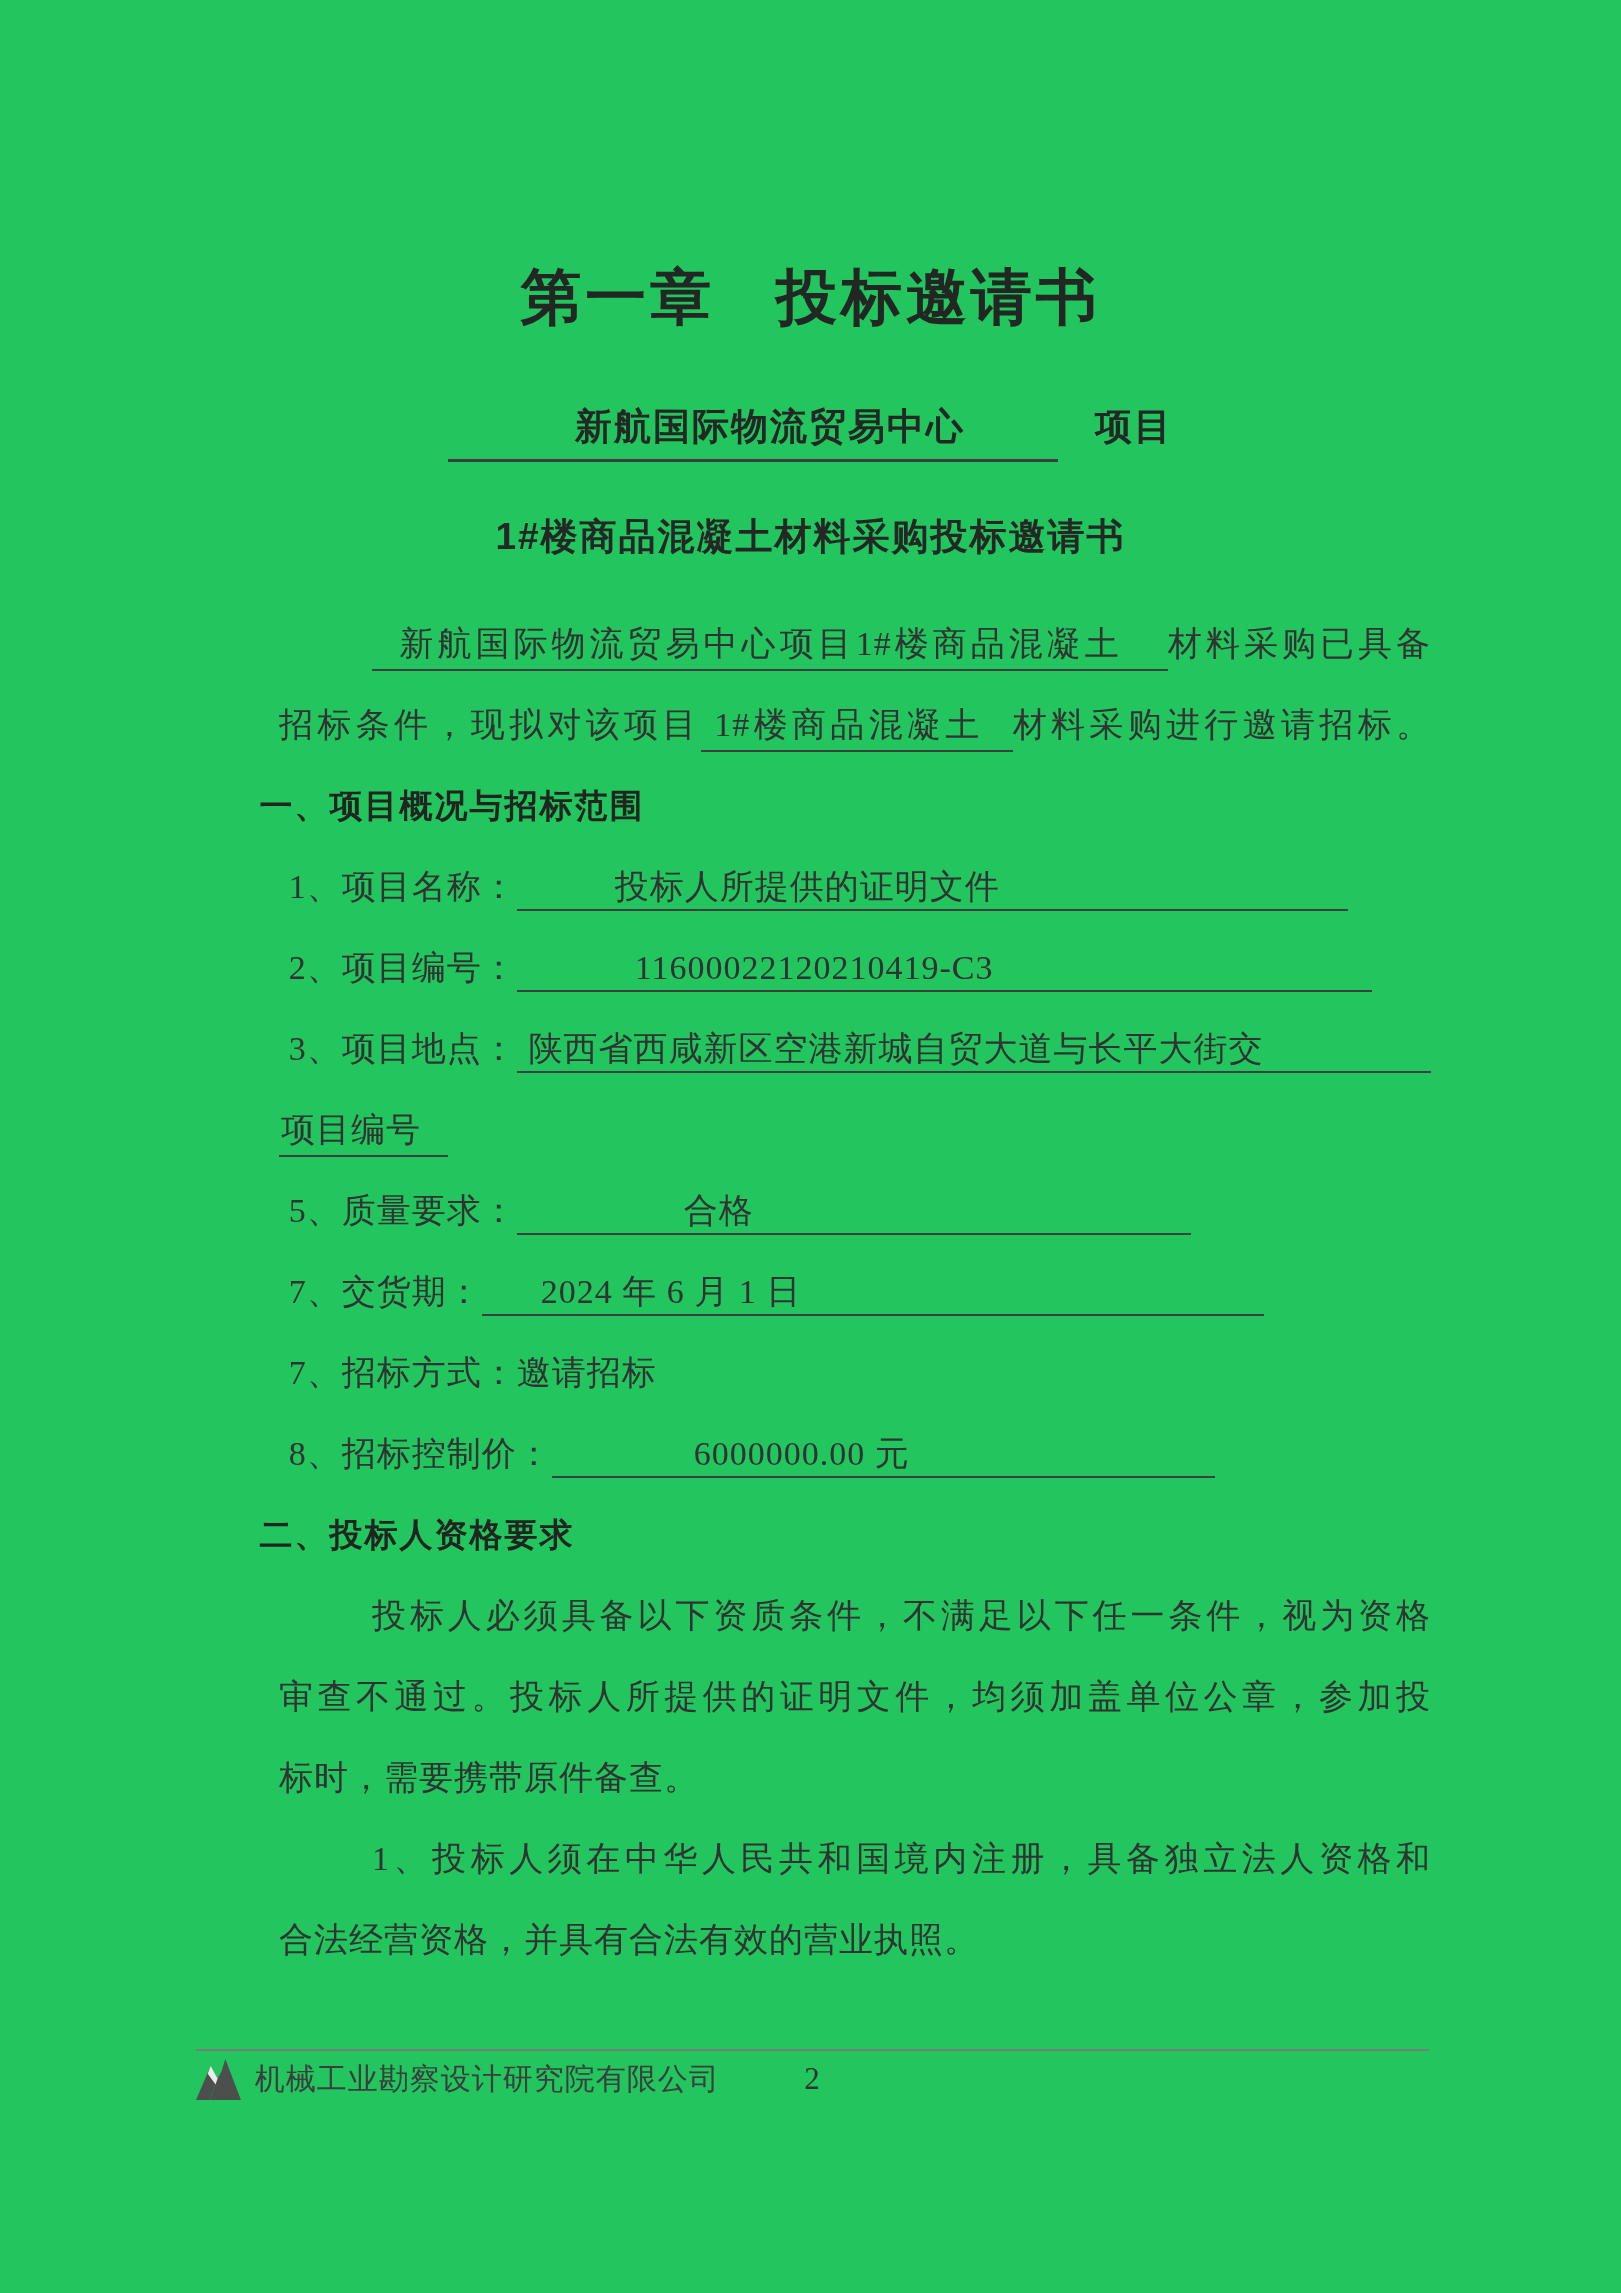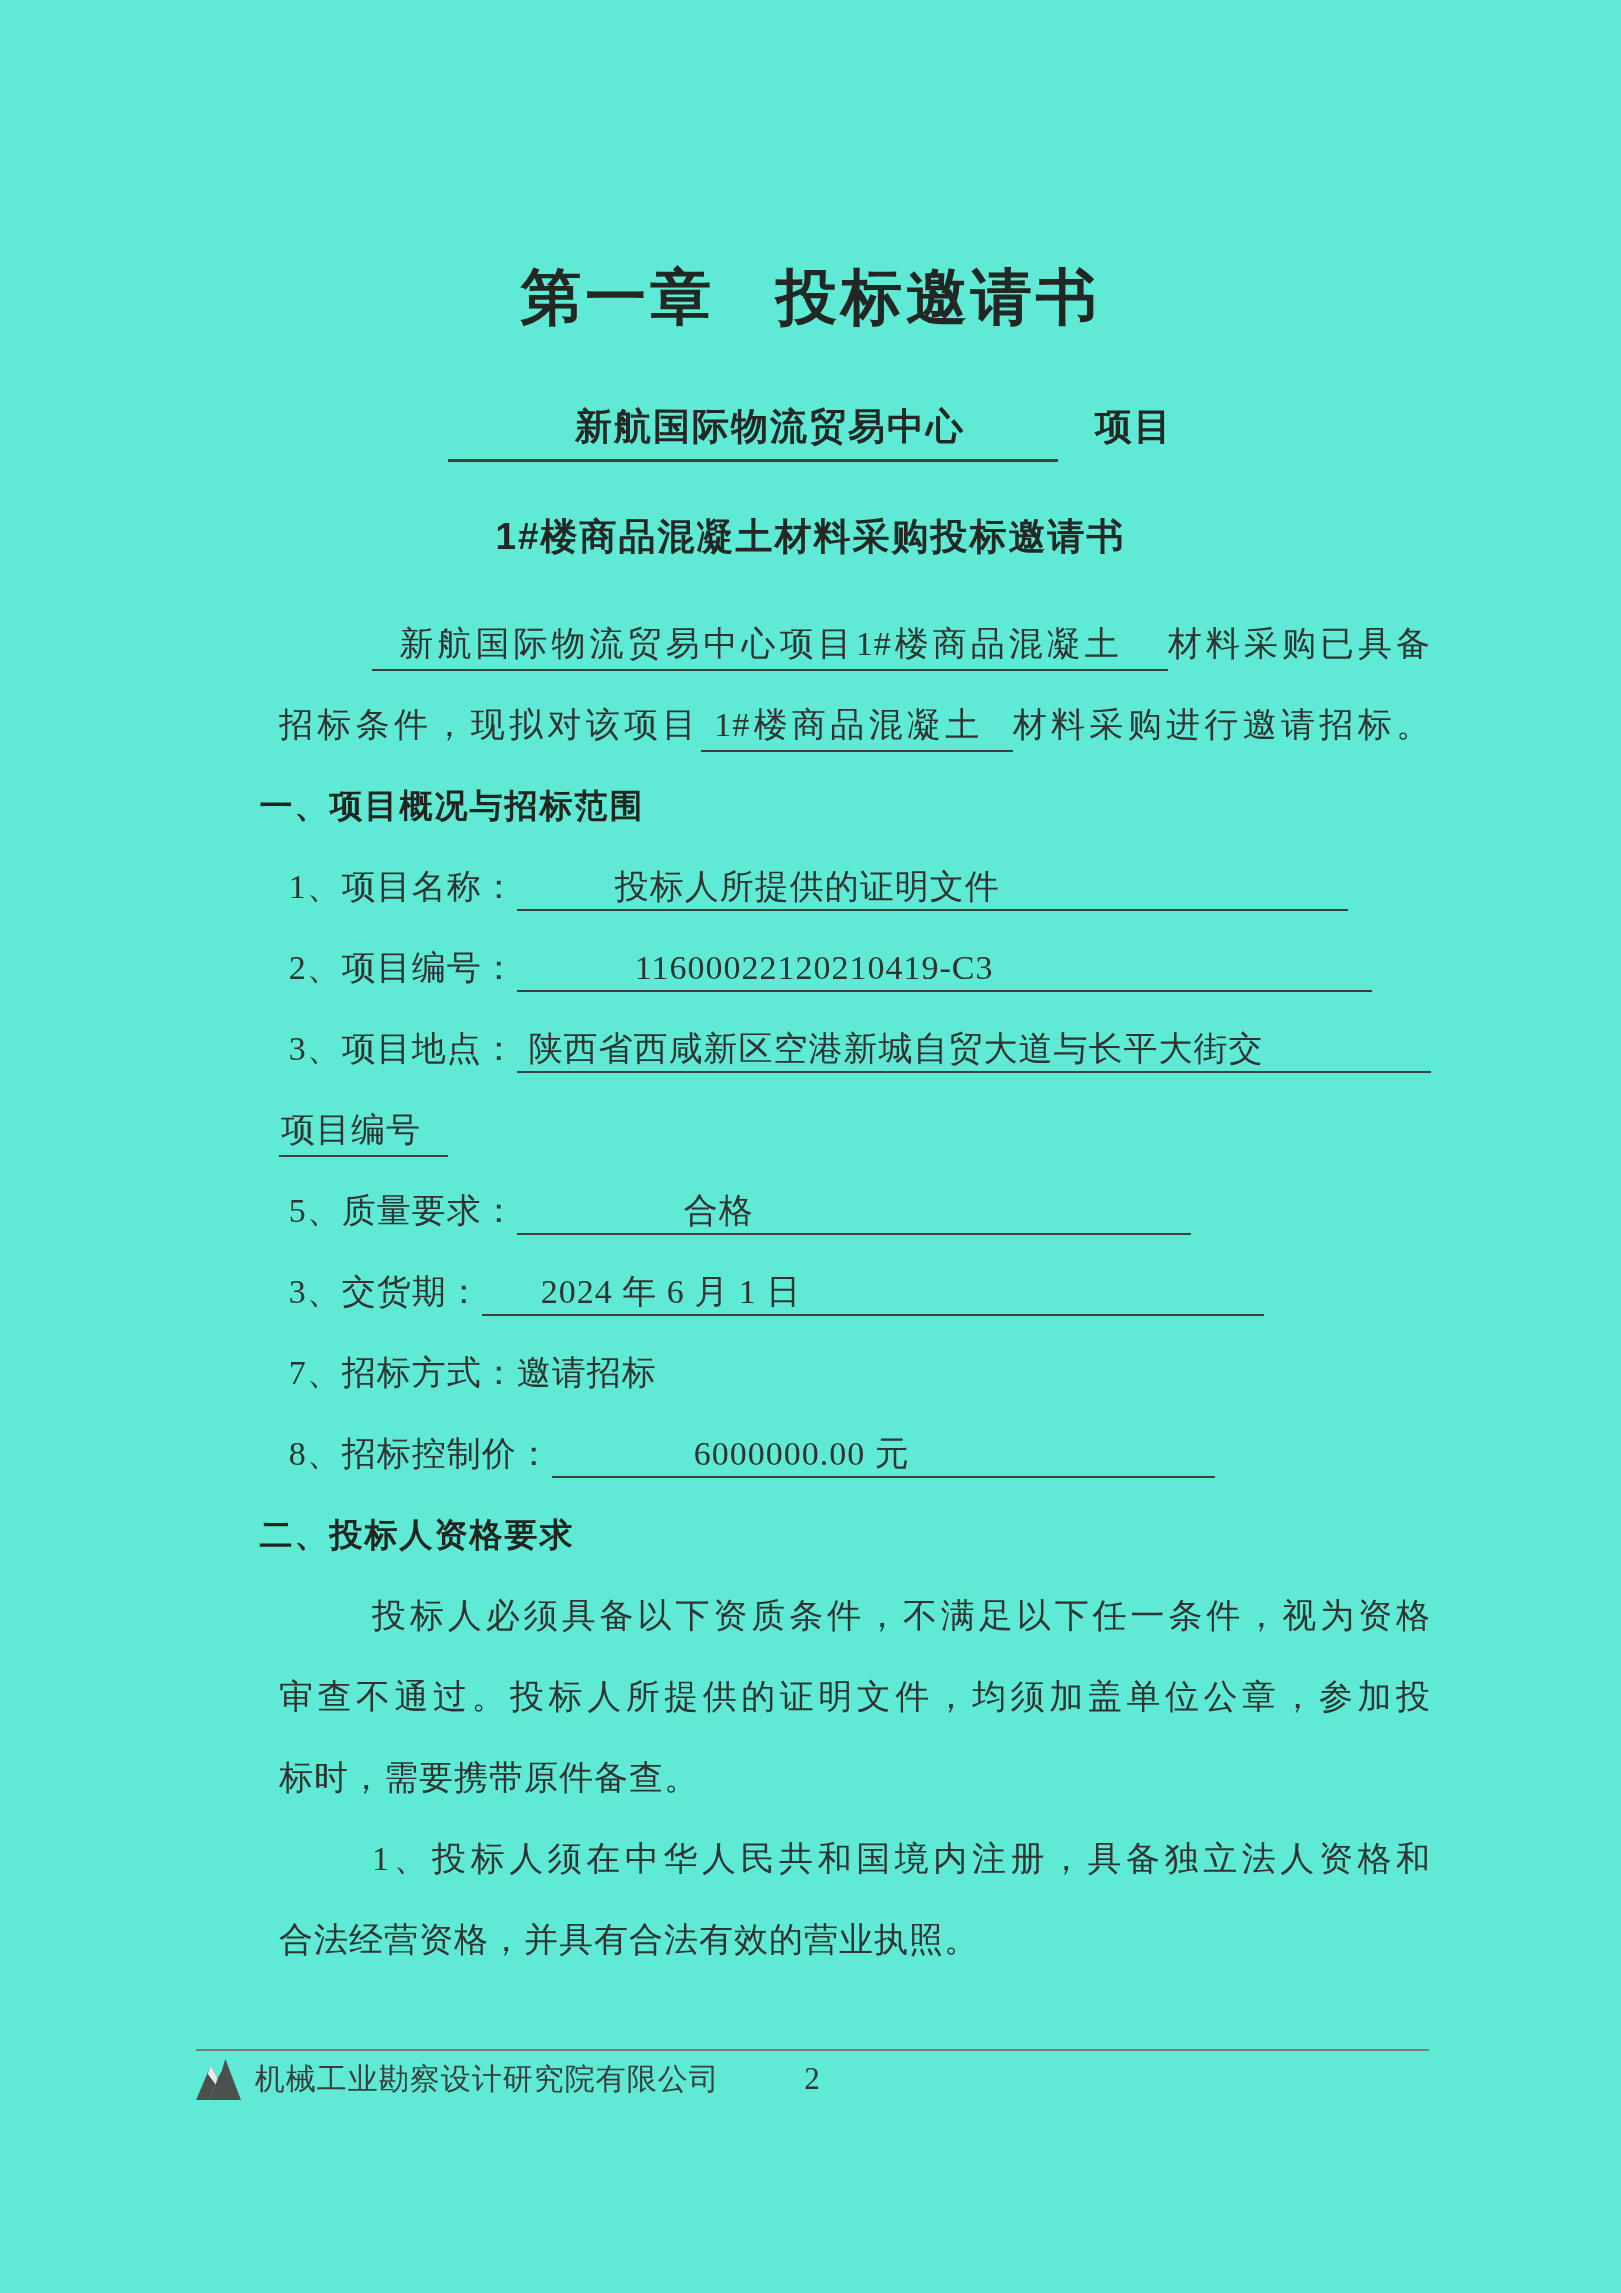--- a/index.html
+++ b/index.html
@@ -1,20 +1,20 @@
 <!DOCTYPE html>
 <html><head>
 <meta charset="utf-8">
 <style>
   html,body{margin:0;padding:0;background:#9a9a9a;}
   .page{
     position:relative;
     width:1621px;height:2294px;
     margin:0 auto;
-    background:#5eead4;
+    background:#22c55e;
     overflow:hidden;
     color:#2f3331;
     font-family:"Liberation Serif","DejaVu Serif",serif;
   }
   
   .chapter-title{
     margin-top:253px;
     text-align:center;
     font-family:"Liberation Sans","DejaVu Sans",sans-serif;
     font-weight:700;
@@ -200,21 +200,21 @@
       <span class="useg">项目编号</span>
     </div>
 
 
     <div class="frow it5">
       <span class="flabel">5、质量要求：</span>
         <span class="fvalue">合格</span>
     </div>
 
     <div class="frow it6">
-      <span class="flabel">3、交货期：</span>
+      <span class="flabel">7、交货期：</span>
         <span class="fvalue">2024 年 6 月 1 日</span>
     </div>
 
     <div class="frow it7">
       <span class="flabel">7、招标方式：</span>
         <span class="fplain">邀请招标</span>
     </div>
 
     <div class="frow it8">
       <span class="flabel">8、招标控制价：</span>

